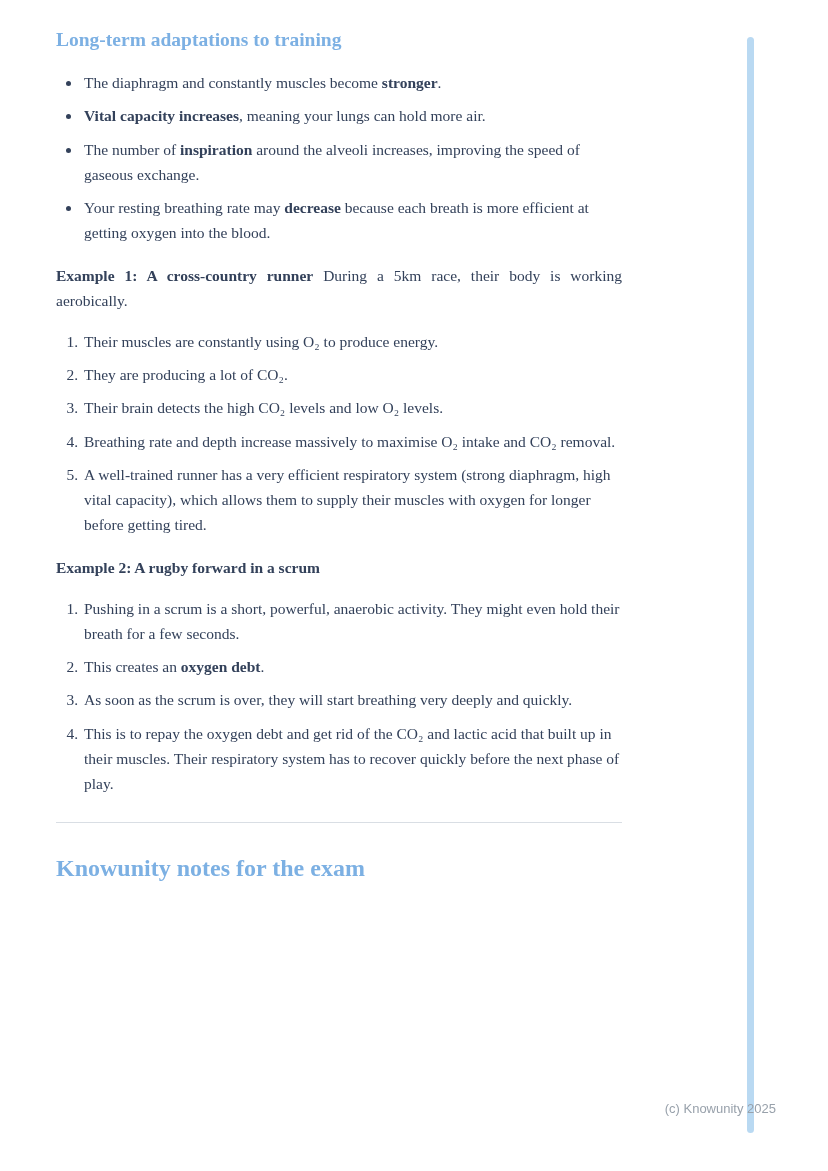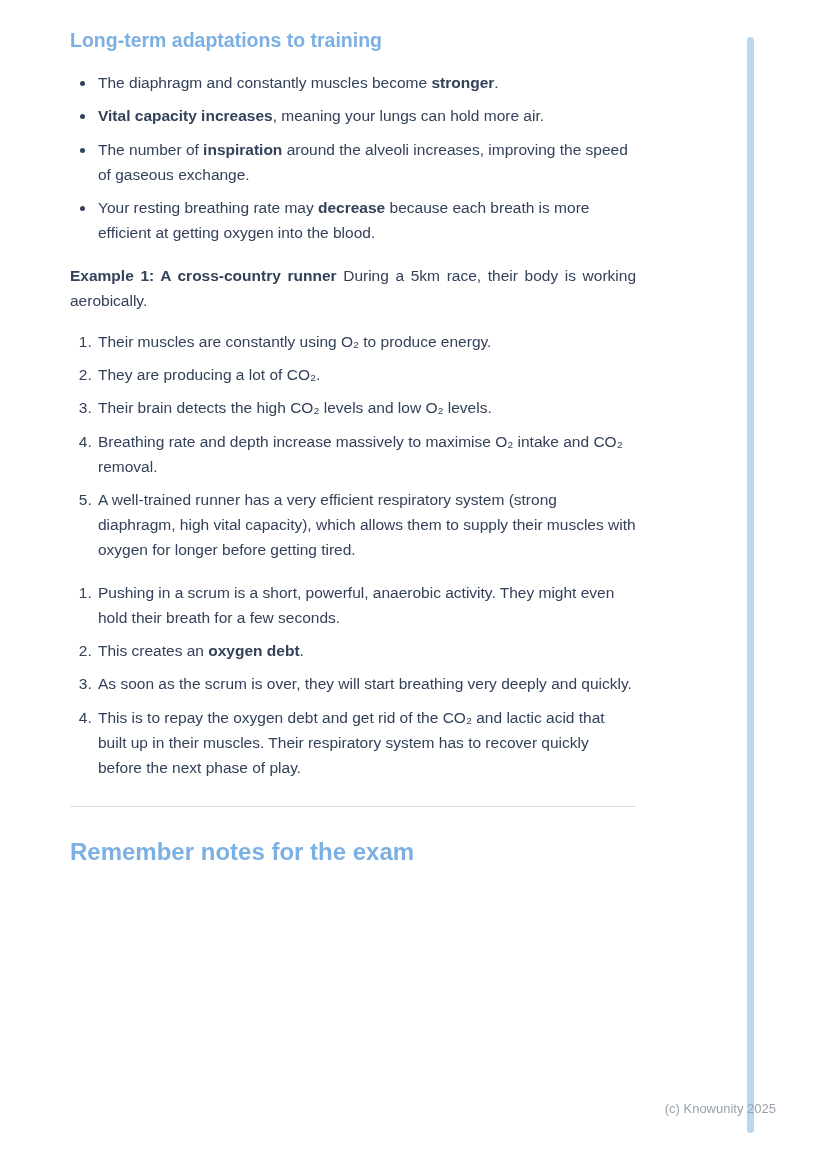--- a/index.html
+++ b/index.html
@@ -13,25 +13,26 @@
     position: relative;
     width: 828px;
     height: 1171px;
     background: #ffffff;
     font-family: "Liberation Sans", "DejaVu Sans", sans-serif;
     color: var(--text);
     overflow: hidden;
   }
   .content {
     position: absolute;
-    left: 70px;
+    left: 56px;
     top: 28px;
     width: 566px;
     font-size: 15.5px;
     line-height: 1.62;
+    font-family: Liberation Serif, serif;
   }
   .heading {
     color: var(--accent);
     font-weight: 700;
     margin: 0 0 18px 0;
     line-height: 1.25;
   }
   .heading-l2 { font-size: 19.5px; }
   .heading-l1 { font-size: 24px; margin-bottom: 20px; }
   .content p {
@@ -85,24 +86,25 @@
         <li><span>Your resting breathing rate may </span><strong>decrease</strong><span> because each breath is more efficient at getting oxygen into the blood.</span></li>
       </ul>
       <p><strong>Example 1: A cross-country runner</strong><span> During a 5km race, their body is working aerobically.</span></p>
       <ol>
         <li><span>Their muscles are constantly using O₂ to produce energy.</span></li>
         <li><span>They are producing a lot of CO₂.</span></li>
         <li><span>Their brain detects the high CO₂ levels and low O₂ levels.</span></li>
         <li><span>Breathing rate and depth increase massively to maximise O₂ intake and CO₂ removal.</span></li>
         <li><span>A well-trained runner has a very efficient respiratory system (strong diaphragm, high vital capacity), which allows them to supply their muscles with oxygen for longer before getting tired.</span></li>
       </ol>
+      <p><strong>Example 2: A rugby forward in a scrum</strong></p>
       <ol>
         <li><span>Pushing in a scrum is a short, powerful, anaerobic activity. They might even hold their breath for a few seconds.</span></li>
         <li><span>This creates an </span><strong>oxygen debt</strong><span>.</span></li>
         <li><span>As soon as the scrum is over, they will start breathing very deeply and quickly.</span></li>
         <li><span>This is to repay the oxygen debt and get rid of the CO₂ and lactic acid that built up in their muscles. Their respiratory system has to recover quickly before the next phase of play.</span></li>
       </ol>
       <hr class="divider">
-      <h1 class="heading heading-l1">Remember notes for the exam</h1>
+      <h1 class="heading heading-l1">Knowunity notes for the exam</h1>
     </main>
   <div class="accent-stripe"></div>
   <div class="footer">(c) Knowunity 2025</div>
 </div>
 
 </body></html>

